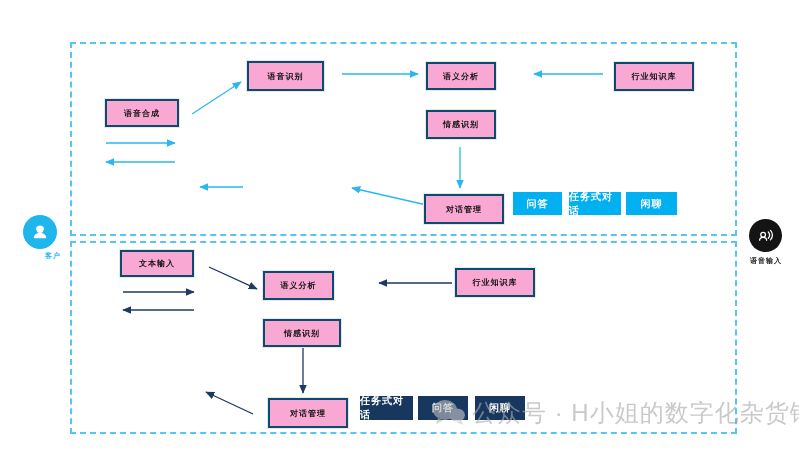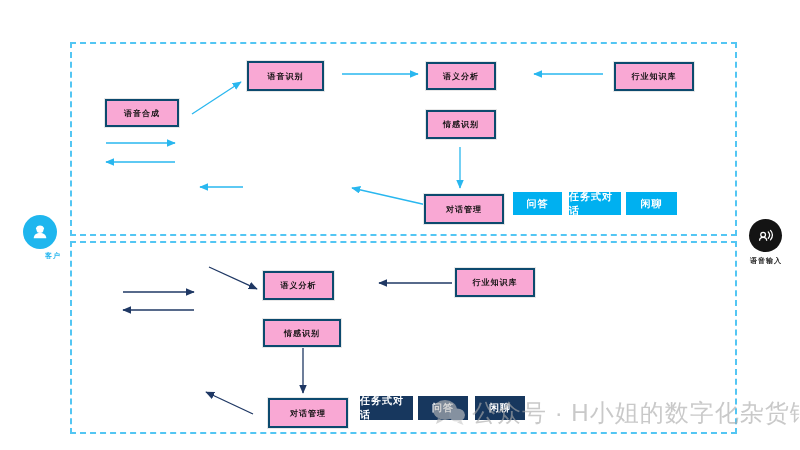--- a/index.html
+++ b/index.html
@@ -71,20 +71,21 @@
   <div class="node" style="left:247px;top:61px;width:73px;height:26px">语音识别</div>
   <div class="node" style="left:426px;top:62px;width:66px;height:24px">语义分析</div>
   <div class="node" style="left:614px;top:62px;width:76px;height:25px">行业知识库</div>
   <div class="node" style="left:426px;top:110px;width:66px;height:25px">情感识别</div>
   <div class="node" style="left:424px;top:194px;width:76px;height:26px">对话管理</div>
 
   <div class="mode" style="left:513px;top:192px;width:49px;height:23px;background:#00B0F0">问答</div>
   <div class="mode" style="left:569px;top:192px;width:52px;height:23px;background:#00B0F0">任务式对话</div>
   <div class="mode" style="left:626px;top:192px;width:51px;height:23px;background:#00B0F0">闲聊</div>
 
+  <div class="node" style="left:120px;top:250px;width:70px;height:23px">文本输入</div>
   <div class="node" style="left:263px;top:271px;width:67px;height:25px">语义分析</div>
   <div class="node" style="left:455px;top:268px;width:76px;height:25px">行业知识库</div>
   <div class="node" style="left:263px;top:319px;width:74px;height:24px">情感识别</div>
   <div class="node" style="left:268px;top:398px;width:76px;height:26px">对话管理</div>
 
   <div class="mode" style="left:360px;top:396px;width:53px;height:24px;background:#17375E">任务式对话</div>
   <div class="mode" style="left:418px;top:396px;width:50px;height:24px;background:#17375E">问答</div>
   <div class="mode" style="left:475px;top:396px;width:50px;height:24px;background:#17375E">闲聊</div>
 
   <div class="actor" style="left:23px;top:215px;background:#1FB6EE">

